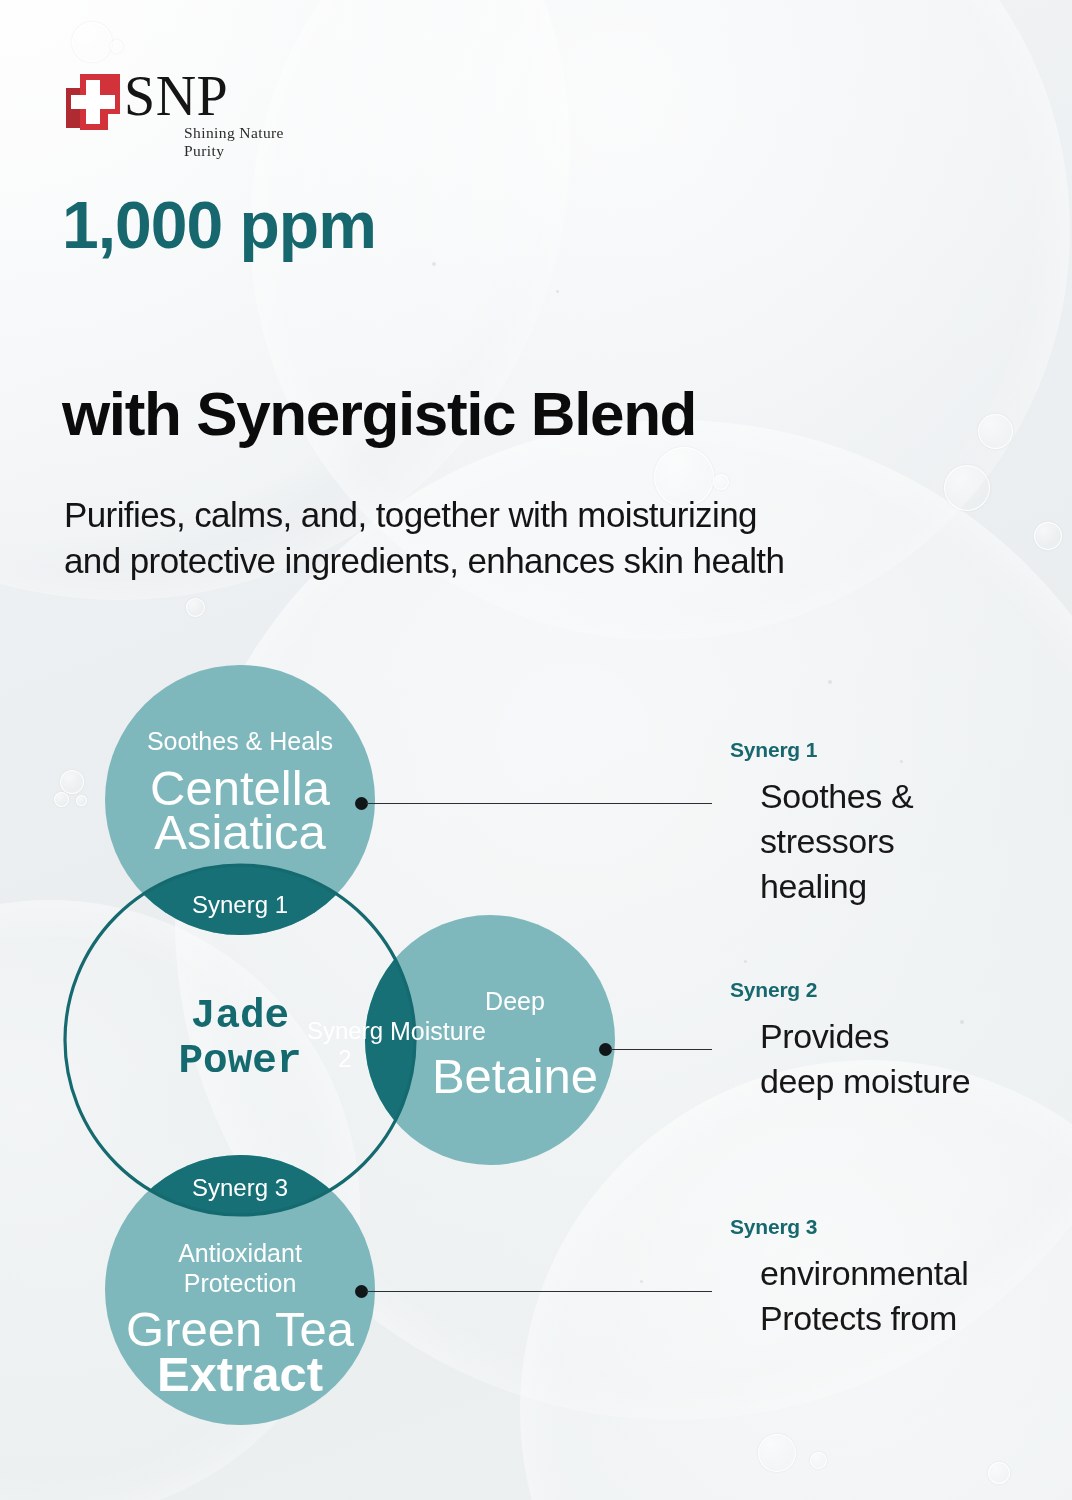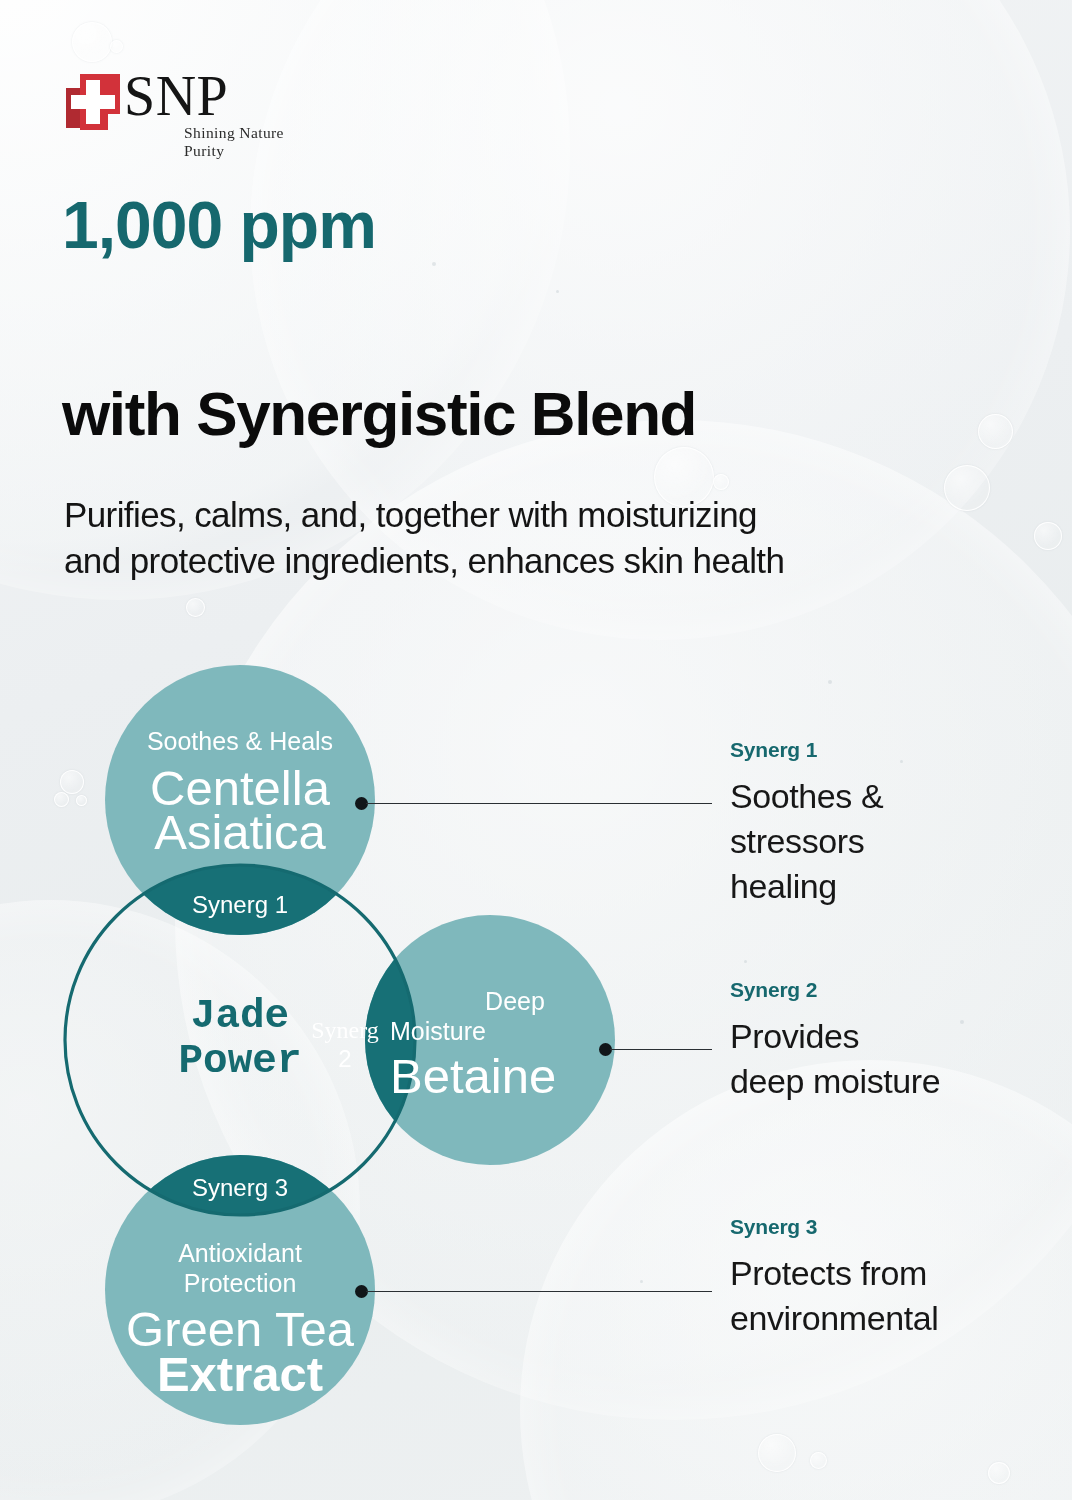--- a/index.html
+++ b/index.html
@@ -113,20 +113,21 @@
   .callout { position:absolute; left:730px; }
   .callout .tag {
     font-family: "Liberation Sans", sans-serif;
     font-weight: 700; font-size: 21px; color:#16686e;
     letter-spacing: -0.2px; margin-bottom: 12px;
   }
   .callout .body {
     font-family: "Liberation Sans", sans-serif;
     font-weight: 400; font-size: 34px; line-height: 1.33; color:#171717;
     letter-spacing: -0.4px;
+    margin-left: 30px;
   }
   #co1 { top: 738px; }
   #co2 { top: 978px; }
   #co3 { top: 1215px; }
 
   .leader { position:absolute; height:1.4px; background:#2a2f33; }
   .dot { position:absolute; width:13px; height:13px; border-radius:50%; background:#111619; }
 </style>
 </head>
 <body>
@@ -214,22 +215,22 @@
     <div class="v-label v-small" style="left:95px; top:88px; width:290px;">Soothes &amp; Heals</div>
     <div class="v-label v-big" style="left:95px; top:122px; width:290px;">Centella</div>
     <div class="v-label v-big" style="left:95px; top:166px; width:290px;">Asiatica</div>
     <div class="v-label v-syn" style="left:120px; top:252px; width:240px;">Synerg 1</div>
 
     <div class="v-core" style="left:105px; top:355px; width:270px;">Jade</div>
     <div class="v-core" style="left:105px; top:400px; width:270px;">Power</div>
 
     <div class="v-label v-small" style="left:390px; top:348px; width:250px; text-align:center;">Deep</div>
     <div class="v-label v-small" style="left:390px; top:378px; width:250px; text-align:left;">Moisture</div>
-    <div class="v-label v-big" style="left:390px; top:410px; width:250px; text-align:left;">Betaine</div>
-    <div class="v-label v-syn" style="left:290px; top:378px; width:110px;font-family:Liberation Serif, serif;">Synerg</div>
+    <div class="v-label v-big" style="left:390px; top:410px; width:250px; text-align:center;">Betaine</div>
+    <div class="v-label v-syn" style="left:290px; top:378px; width:110px;">Synerg</div>
     <div class="v-label v-syn" style="left:290px; top:406px; width:110px;">2</div>
 
     <div class="v-label v-syn" style="left:120px; top:535px; width:240px;">Synerg 3</div>
     <div class="v-label v-small" style="left:95px; top:600px; width:290px;">Antioxidant</div>
     <div class="v-label v-small" style="left:95px; top:630px; width:290px;">Protection</div>
     <div class="v-label v-big" style="left:95px; top:663px; width:290px;">Green Tea</div>
     <div class="v-label v-big" style="left:95px; top:708px; width:290px;font-weight:bold;">Extract</div>
   </div>
 
   <div class="dot" style="left:355px; top:797px;"></div>
@@ -254,18 +255,18 @@
     <div class="tag">Synerg 2</div>
     <div class="body">
       <div>Provides</div>
       <div>deep moisture</div>
     </div>
   </div>
 
   <div class="callout" id="co3">
     <div class="tag">Synerg 3</div>
     <div class="body">
+      <div>environmental</div>
       <div>Protects from</div>
-      <div>environmental</div>
     </div>
   </div>
 
 </div>
 
 </body></html>

